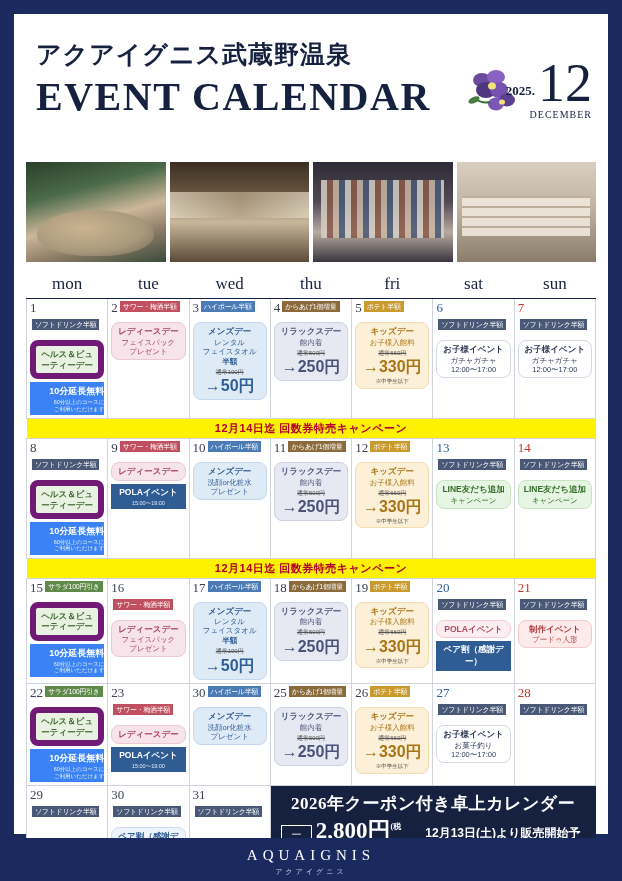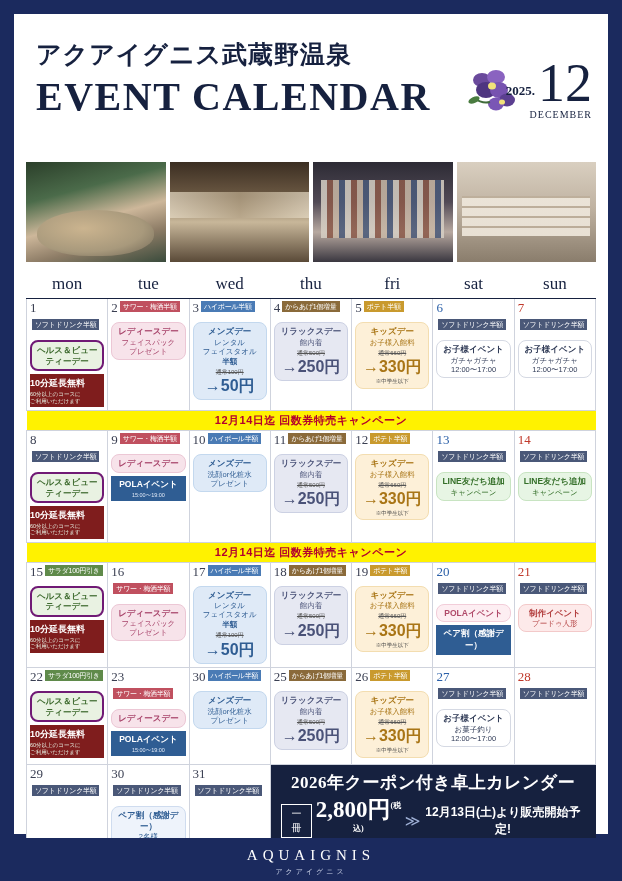--- a/index.html
+++ b/index.html
@@ -128,31 +128,31 @@
     color:#fff;
     font-weight:bold;
   }
   .sub{
     display:block;font-size:7.5px;font-weight:normal;margin-top:1px;line-height:1.2;
   }
   .tiny{display:block;font-size:5.5px;font-weight:normal;line-height:1.15;margin-top:1px;color:#444;}
   .price{font-size:16px;font-weight:bold;}
   .strike{text-decoration:line-through;font-size:6px;font-weight:normal;color:#555;}
   
-  .e-health{background:#e9f2e2;color:#3e6b2f;border:2px solid #701a75;}
+  .e-health{background:#e9f2e2;color:#3e6b2f;border:6px solid #701a75;}
   .e-ladies{background:#f7e3ea;color:#a8446b;border:1px solid #ecc7d5;}
   .e-mens{background:#dfeaf7;color:#2f5d93;border:1px solid #c3d8ee;}
   .e-relax{background:#e6e8f2;color:#4a5278;border:1px solid #ccd1e3;}
   .e-kids{background:#fdf0d8;color:#a97516;border:1px solid #f3ddb0;}
   .e-okosama{background:#fff;color:#2f3a56;border:1px solid #d5d9e3;}
   .e-line{background:#e7f5e4;color:#35702a;border:1px solid #c8e4c2;}
   .e-pola{background:#fdeef2;color:#b04a6a;border:1px solid #f2cdd9;}
   .e-pair{background:#eef3fb;color:#2f5d93;border:1px solid #cfdcef;}
   .e-craft{background:#fdeaea;color:#b34040;color:#b34040;border:1px solid #f3c9c9;}
-  .greenbox{background:#7f1d1d;color:#fff;font-size:9px;font-weight:bold;padding:3px 0;margin-top:3px;text-align:left;}
+  .greenbox{background:#3b82f6;color:#fff;font-size:9px;font-weight:bold;padding:3px 0;margin-top:3px;text-align:right;}
   .greenbox .tiny{color:#e6f0e3;}
   .bluebox{background:#2f5d93;color:#fff;font-size:8.5px;font-weight:bold;padding:3px 0;margin-top:3px;text-align:center;}
   .camprow td{padding:0;border:none;}
   .campaign{
     background:#fff200;
     color:#b3002d;
     font-weight:bold;
     font-size:11px;
     text-align:center;
     padding:2px 0;

